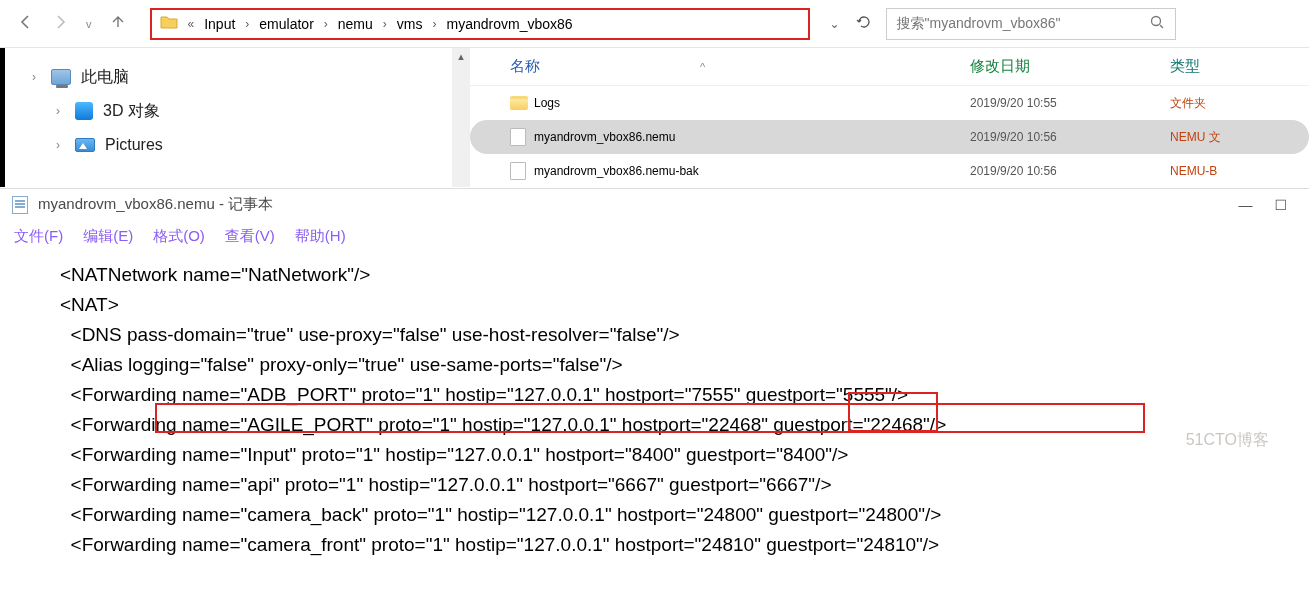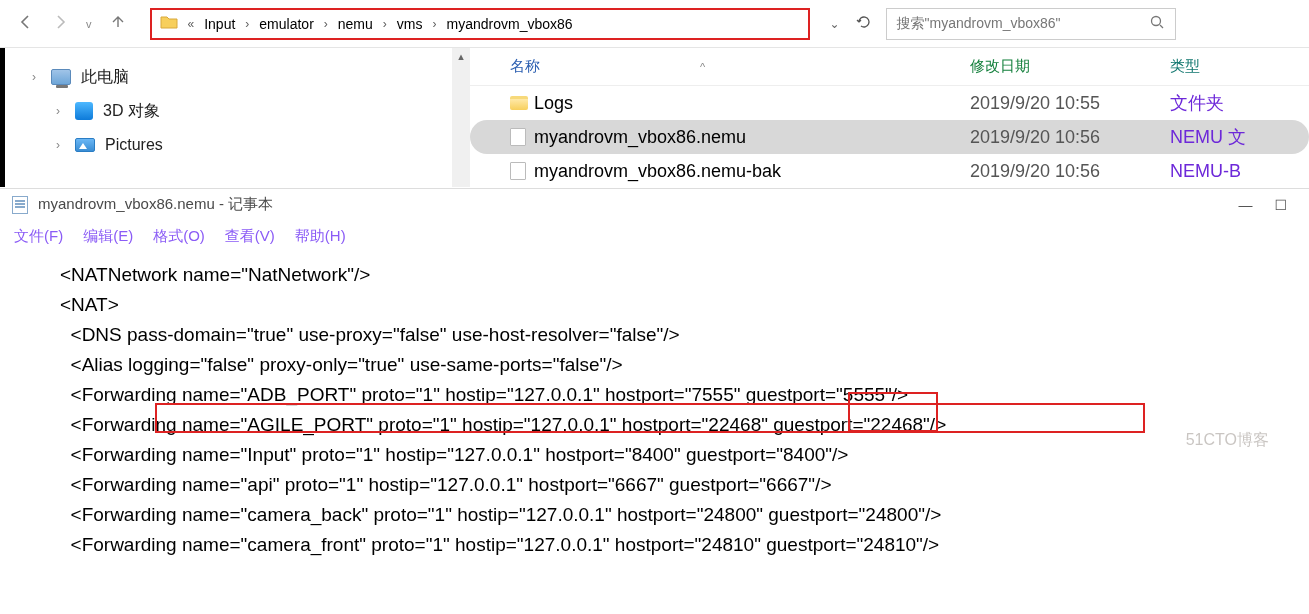--- a/index.html
+++ b/index.html
@@ -27,28 +27,28 @@
     .ico-pc::after { content:""; position:absolute; bottom:-4px; left:4px; width:12px; height:3px; background:#777; border-radius:1px; }
     .ico-3d { width: 18px; height: 18px; background: linear-gradient(#4db8ff,#0d7ad9); border-radius: 3px; }
     .ico-pic { width: 20px; height: 14px; background: linear-gradient(#6ab7f5,#3a8dd4); border:1px solid #2a7dc4; border-radius:2px; position:relative; }
     .ico-pic::after { content:""; position:absolute; left:3px; bottom:2px; width:0; height:0; border-left:4px solid transparent; border-right:4px solid transparent; border-bottom:6px solid #fff; }
 
     .file-list { flex: 1; }
     .file-headers { height: 38px; display: flex; align-items: center; padding-left: 40px; color: #2a5db0; font-size: 15px; border-bottom: 1px solid #eee; }
     .fh-name { flex: 0 0 460px; }
     .fh-date { flex: 0 0 200px; color:#15803d; }
     .fh-type { color:#0f766e; }
-    .file-row { height: 34px; display: flex; align-items: center; padding-left: 40px; font-size: 18px; }
+    .file-row { height: 34px; display: flex; align-items: center; padding-left: 40px; font-size: 12px; }
     .file-row.sel { background: #d8d8d8; border-radius: 17px; }
     .fr-icon { width: 24px; display:inline-flex; }
     .folder-small { width:18px; height:14px; background: linear-gradient(#ffe9a8,#f7cf5c); border-radius:2px; border-top:3px solid #f7d97a; }
     .file-small { width:16px; height:18px; background:#fff; border:1px solid #bbb; border-radius:1px; }
     .fr-name { flex: 0 0 436px; }
     .fr-date { flex: 0 0 200px; color:#555; }
-    .fr-type { color:#6d28d9;text-align:right; }
+    .fr-type { color:#c2410c;text-align:right; }
     .sort-ind { color:#888; font-size:11px; margin-left:160px; }
 
     
     .np-title { height: 32px; display: flex; align-items: center; padding: 12px 12px; gap: 6px; border-top: 1px solid #ddd; justify-content: space-between; }
     .np-title-left { display:flex; align-items:center; gap:10px; }
     .np-doc-icon { width:16px; height:18px; background:#fff; border:1px solid #88aacc; position:relative; }
     .np-doc-icon::after { content:""; position:absolute; left:2px; top:3px; width:10px; height:2px; background:#88aacc; box-shadow: 0 3px 0 #88aacc, 0 6px 0 #88aacc; }
     .np-title-txt { color:#4a4a4a; font-size: 15px; }
     .win-btns { display:flex; gap: 22px; color:#555; padding-right: 10px; }
 

